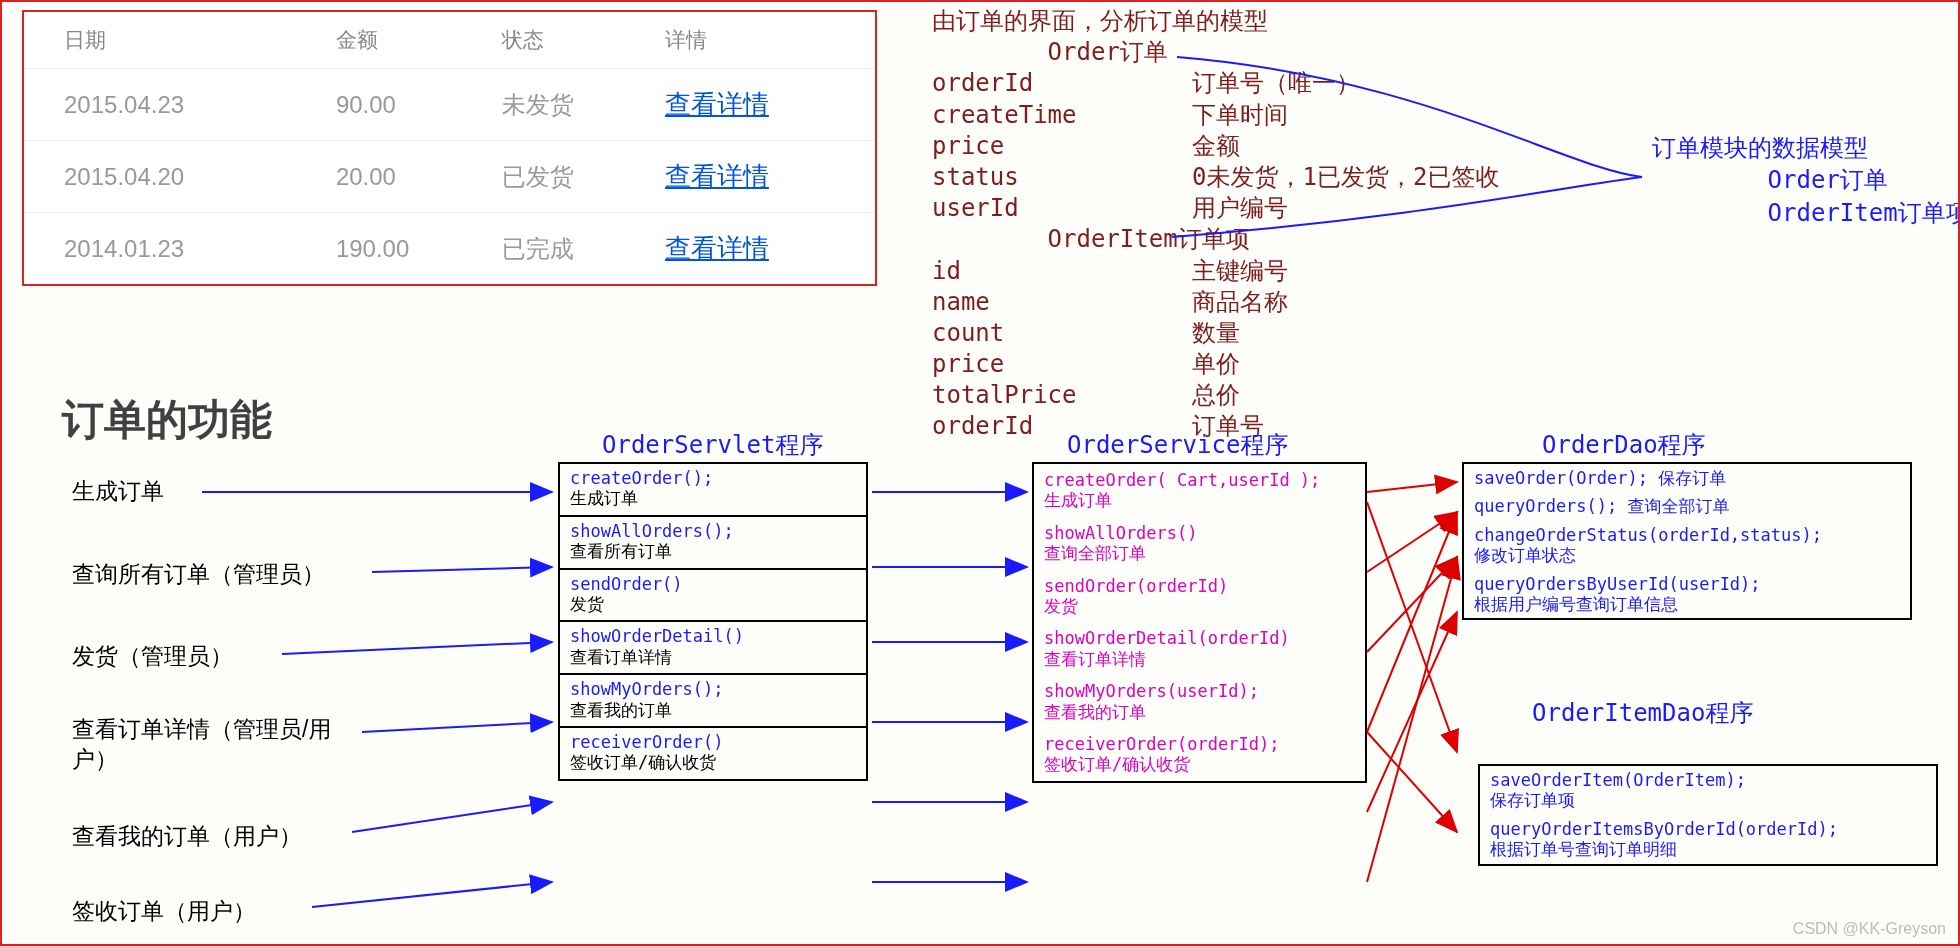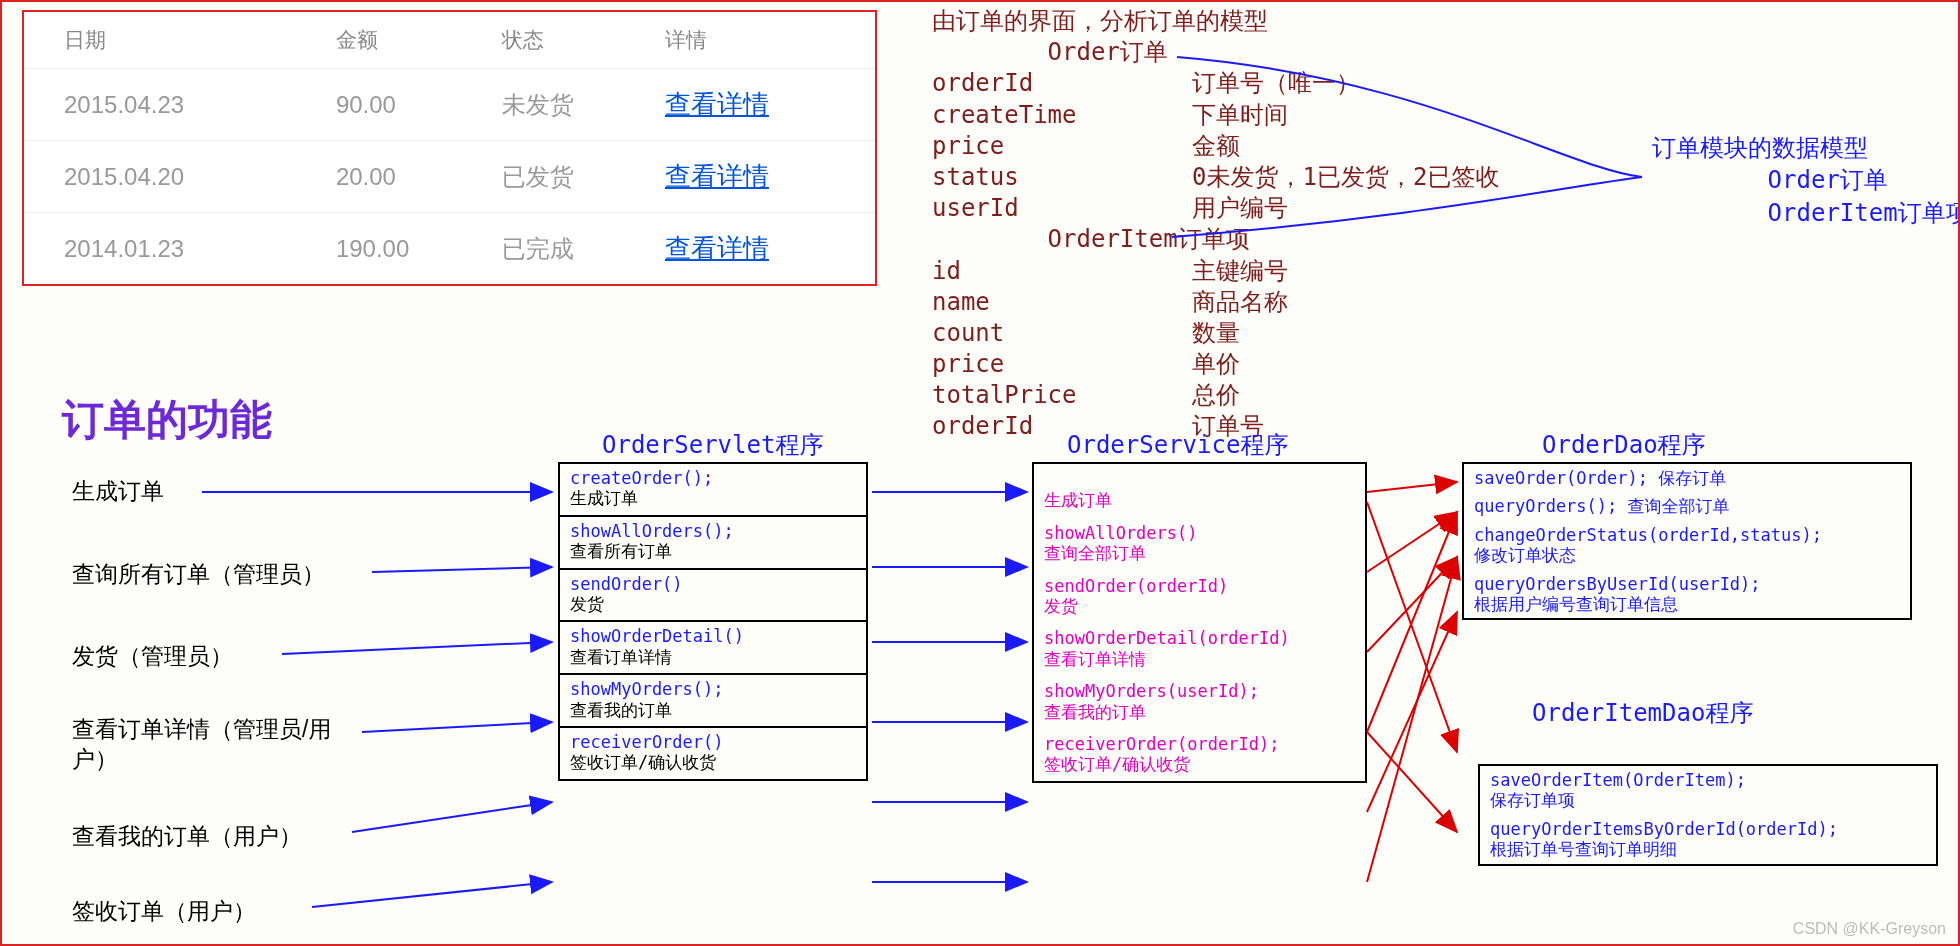--- a/index.html
+++ b/index.html
@@ -59,21 +59,21 @@
     font-family: SimSun, monospace;
     font-size: 24px;
     line-height: 1.35;
     white-space: pre;
   }
 
   
   .func-title {
     position: absolute;
     left: 60px; top: 390px;
-    color: #6d28d9;
+    color: #404040;
     font-family: KaiTi, SimSun;
     font-size: 42px;
     font-weight: bold;
   }
 
   
   .act-label {
     position: absolute;
     color: #000;
     font-family: SimSun, sans-serif;
@@ -200,21 +200,21 @@
   <div class="cell"><span class="sig">createOrder();</span><br><span class="sub">生成订单</span></div>
   <div class="cell"><span class="sig">showAllOrders();</span><br><span class="sub">查看所有订单</span></div>
   <div class="cell"><span class="sig">sendOrder()</span><br><span class="sub">发货</span></div>
   <div class="cell"><span class="sig">showOrderDetail()</span><br><span class="sub">查看订单详情</span></div>
   <div class="cell"><span class="sig">showMyOrders();</span><br><span class="sub">查看我的订单</span></div>
   <div class="cell"><span class="sig">receiverOrder()</span><br><span class="sub">签收订单/确认收货</span></div>
 </div>
 
 <div class="box-title" style="left:1065px; top:427px;">OrderService程序</div>
 <div class="box svc" style="left:1030px; top:460px; width:335px;">
-  <div class="cell"><br><span class="sub">生成订单</span></div>
+  <div class="cell"><span class="sig">createOrder( Cart,userId );</span><br><span class="sub">生成订单</span></div>
   <div class="cell"><span class="sig">showAllOrders()</span><br><span class="sub">查询全部订单</span></div>
   <div class="cell"><span class="sig">sendOrder(orderId)</span><br><span class="sub">发货</span></div>
   <div class="cell"><span class="sig">showOrderDetail(orderId)</span><br><span class="sub">查看订单详情</span></div>
   <div class="cell"><span class="sig">showMyOrders(userId);</span><br><span class="sub">查看我的订单</span></div>
   <div class="cell"><span class="sig">receiverOrder(orderId);</span><br><span class="sub">签收订单/确认收货</span></div>
 </div>
 
 <div class="box-title" style="left:1540px; top:427px;">OrderDao程序</div>
 <div class="box dao" style="left:1460px; top:460px; width:450px;">
   <div class="cell"><span class="sig">saveOrder(Order); 保存订单</span></div>

